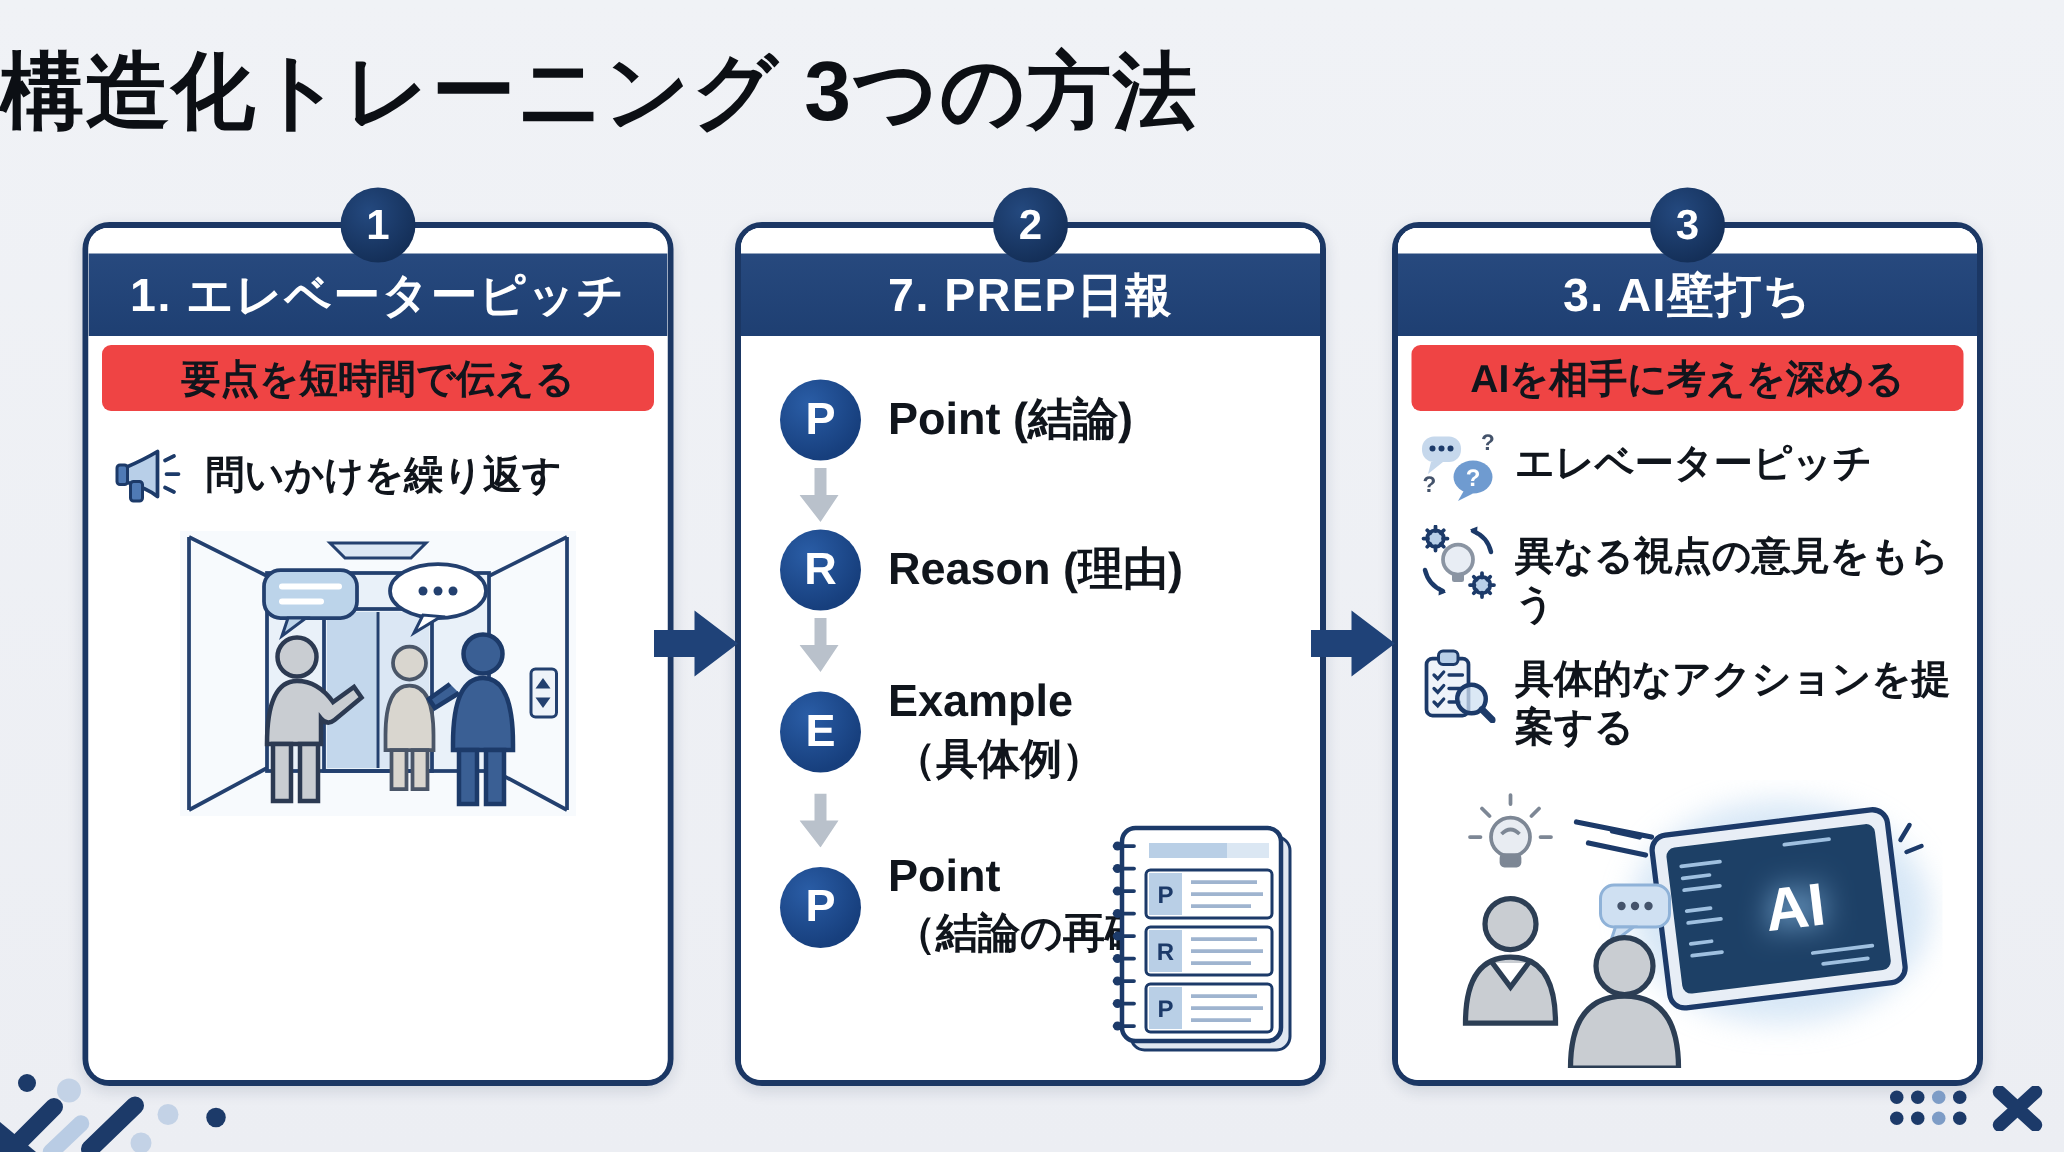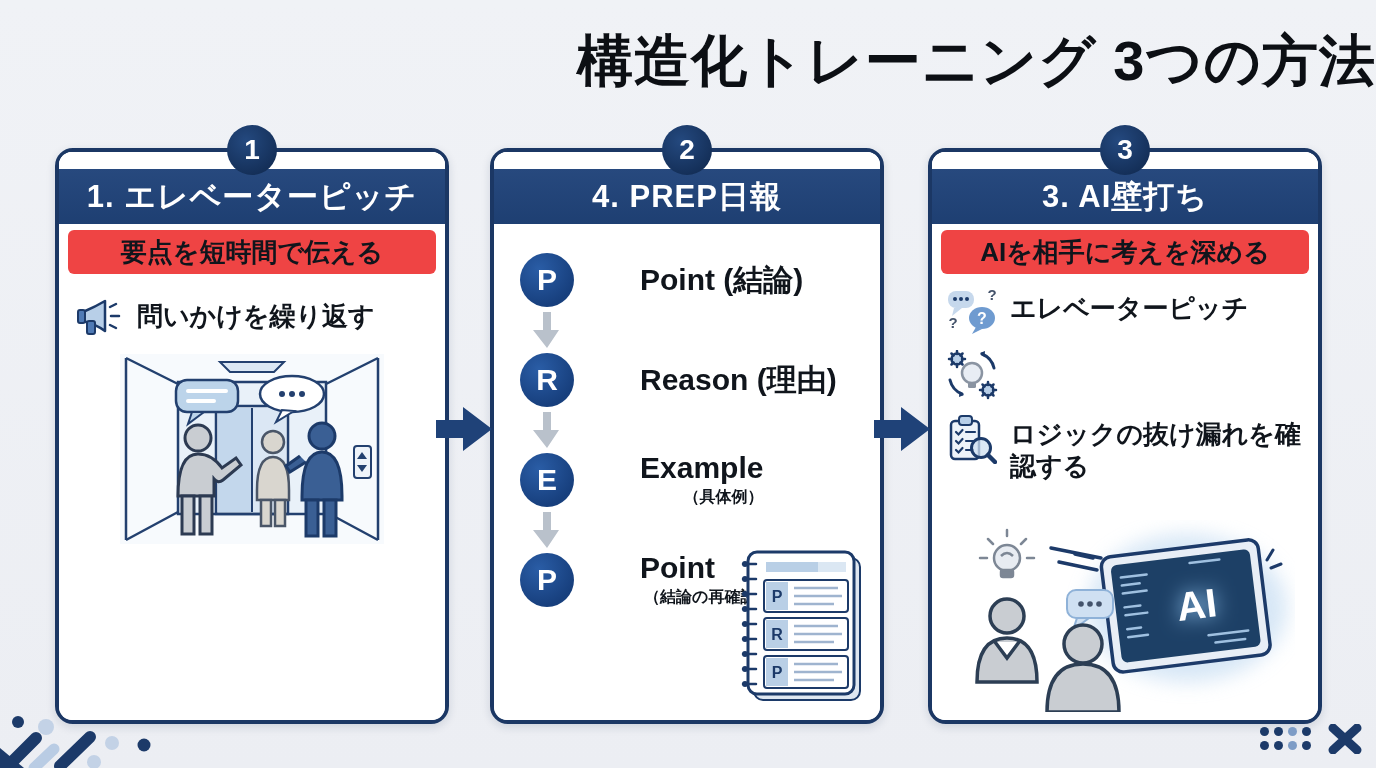--- a/index.html
+++ b/index.html
@@ -1,21 +1,21 @@
 <!DOCTYPE html>
 <html><head>
 <meta charset="utf-8">
 <style>
   html,body{margin:0;padding:0;}
   body{width:1376px;height:768px;overflow:hidden;
        font-family:"Liberation Sans","DejaVu Sans",sans-serif;
        background:linear-gradient(180deg,#f0f2f6 0%,#eceef3 100%);}
   .page{position:relative;width:1376px;height:768px;overflow:hidden;}
 
-  .title{position:absolute;top:24px;left:0;width:100%;margin:0;text-align:right;
+  .title{position:absolute;top:24px;left:0;width:100%;margin:0;text-align:left;
          font-size:56px;font-weight:800;color:#0c0f14;letter-spacing:1px;}
 
   .card{position:absolute;top:148px;width:386px;height:568px;background:#fff;
         border:4px solid #1b3764;border-radius:18px;
         box-shadow:0 3px 10px rgba(20,40,80,.14);}
   .badge{position:absolute;top:-27px;left:50%;transform:translateX(-50%);
          width:50px;height:50px;border-radius:50%;z-index:3;
          background:radial-gradient(circle at 38% 32%,#24497f,#142f58 75%);
          color:#fff;font-weight:700;font-size:28px;
          display:flex;align-items:center;justify-content:center;}
@@ -38,23 +38,23 @@
   .illu{display:flex;justify-content:center;}
   .elevator-wrap{margin-top:10px;}
   .ai-wrap{position:absolute;left:0;right:0;bottom:8px;}
 
   .prep-col{padding:28px 0 0 26px;}
   .prep-step{display:flex;align-items:center;gap:18px;min-height:56px;}
   .prep-circle{width:54px;height:54px;flex:0 0 54px;border-radius:50%;
                background:radial-gradient(circle at 35% 30%,#2a5da6,#173f7d 72%);
                color:#fff;font-size:30px;font-weight:700;
                display:flex;align-items:center;justify-content:center;}
-  .prep-texts{display:flex;flex-direction:column;margin-left:48px;}
+  .prep-texts{display:flex;flex-direction:column;}
   .prep-label{font-size:30px;font-weight:700;color:#10151c;line-height:1.05;}
-  .prep-sub{font-size:16px;font-weight:700;color:#10151c;margin-top:3px;padding-left:4px;text-align:right;}
+  .prep-sub{font-size:28px;font-weight:700;color:#10151c;margin-top:3px;padding-left:4px;}
   .prep-arrow{margin:4px 0 4px 13px;line-height:0;}
 
   .notebook{position:absolute;right:14px;bottom:14px;line-height:0;}
 
   .flow-arrow{position:absolute;top:404px;line-height:0;}
   .flow-arrow.a1{left:436px;}
   .flow-arrow.a2{left:874px;}
 
   .deco-bl{position:absolute;left:0;top:688px;line-height:0;}
   .deco-br{position:absolute;right:14px;top:724px;display:flex;align-items:center;gap:16px;}
@@ -136,21 +136,21 @@
         </div>
 
       </div>
     </div>
   </div>
 
   <div class="card" style="left:490px">
     <div class="badge">2</div>
     <div class="card-inner">
       <div class="band-top"></div>
-      <div class="card-header">4. PREP日報</div>
+      <div class="card-header">7. PREP日報</div>
       <div class="card-body">
 
         <div class="prep-col">
           <div class="prep-step">
             <span class="prep-circle">P</span>
             <span class="prep-texts">
                 <span class="prep-label">Point (結論)</span>
               </span>
           </div>
           <div class="prep-arrow">
@@ -277,40 +277,41 @@
                 <circle cx="42" cy="40" r="5.5"></circle>
                 <path d="M42 32 v3 M42 45 v3 M34 40 h3 M47 40 h3 M36.5 34.5 l2 2 M45.5 43.5 l2 2 M47.5 34.5 l-2 2 M38.5 43.5 l-2 2" fill="none" stroke-linecap="round"></path>
               </g>
               <path d="M4 30 a20 20 0 0 0 12 14" fill="none" stroke="#1c3a69" stroke-width="3" stroke-linecap="round"></path>
               <path d="M16 44 l-7 0 M16 44 l-1 -7" stroke="#1c3a69" stroke-width="0" fill="none"></path>
               <path d="M13 47 l5 -2 l-4.5 -4" fill="#1c3a69"></path>
               <path d="M48 18 a20 20 0 0 0 -12 -14" fill="none" stroke="#1c3a69" stroke-width="3" stroke-linecap="round"></path>
               <path d="M39 1 l-5 2 l4.5 4" fill="#1c3a69"></path>
             </svg>
           </span>
+          <span class="btext">異なる視点の意見をもらう</span>
         </div>
 
         <div class="bullet">
           <span class="bicon">
             <svg width="50" height="50" viewBox="0 0 50 50">
               <rect x="4" y="7" width="28" height="38" rx="4" fill="#eef3f9" stroke="#1c3a69" stroke-width="2.5"></rect>
               <rect x="12" y="2" width="13" height="9" rx="3" fill="#b8cfe8" stroke="#1c3a69" stroke-width="2"></rect>
               <g stroke="#1c3a69" stroke-width="2.2" fill="none" stroke-linecap="round">
                 <path d="M9 18 l2.5 2.5 l4 -4.5"></path>
                   <path d="M19 18 h9"></path>
                 <path d="M9 27 l2.5 2.5 l4 -4.5"></path>
                   <path d="M19 27 h9"></path>
                 <path d="M9 36 l2.5 2.5 l4 -4.5"></path>
                   <path d="M19 36 h7"></path>
               </g>
               <circle cx="34" cy="34" r="9.5" fill="#cfe0f1" fill-opacity="0.75" stroke="#1c3a69" stroke-width="3"></circle>
               <path d="M41 41 L48 48" stroke="#1c3a69" stroke-width="4.5" stroke-linecap="round"></path>
             </svg>
           </span>
-          <span class="btext">ロジックの抜け漏れを確認する</span>
+          <span class="btext">具体的なアクションを提案する</span>
         </div>
 
         <div class="illu ai-wrap">
           <svg width="340" height="192" viewBox="0 0 340 192">
             <defs>
                 <filter id="gblur" x="-60%" y="-60%" width="220%" height="220%">
                   <feGaussianBlur stdDeviation="10"></feGaussianBlur>
                 </filter>
               </defs>
             <ellipse cx="232" cy="88" rx="100" ry="74" fill="#bcd7f0" opacity="0.6" filter="url(#gblur)"></ellipse>

